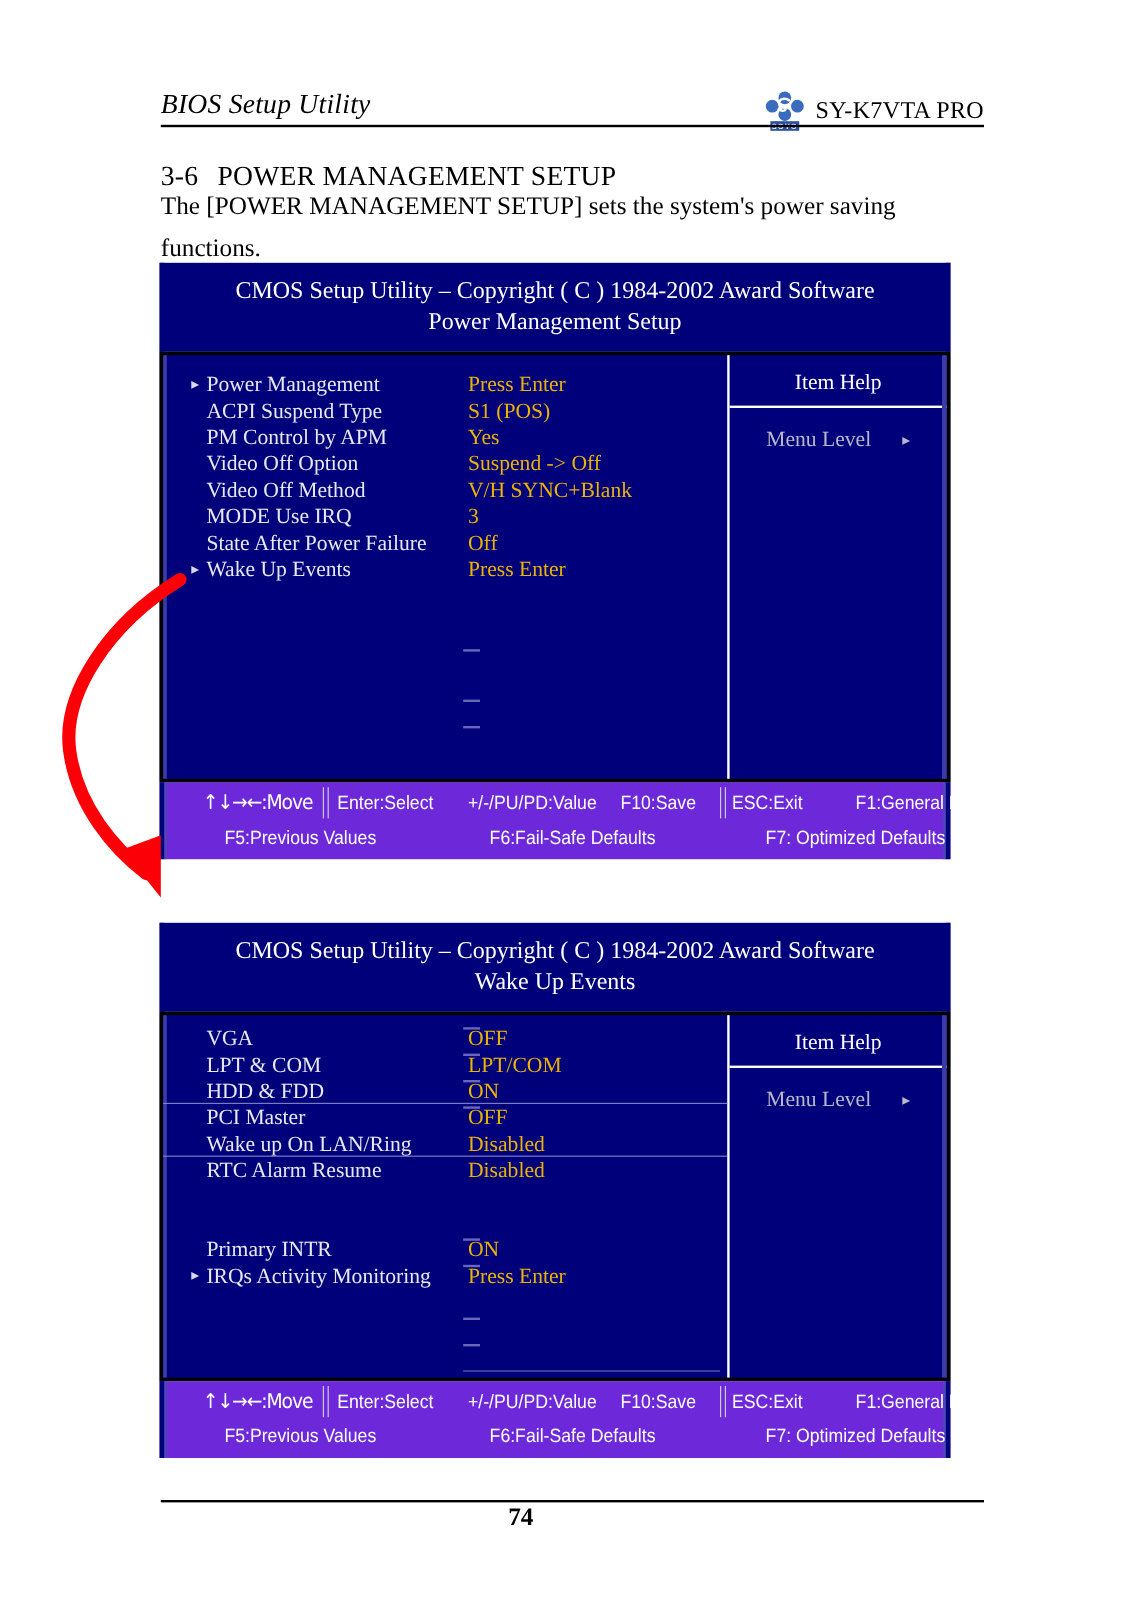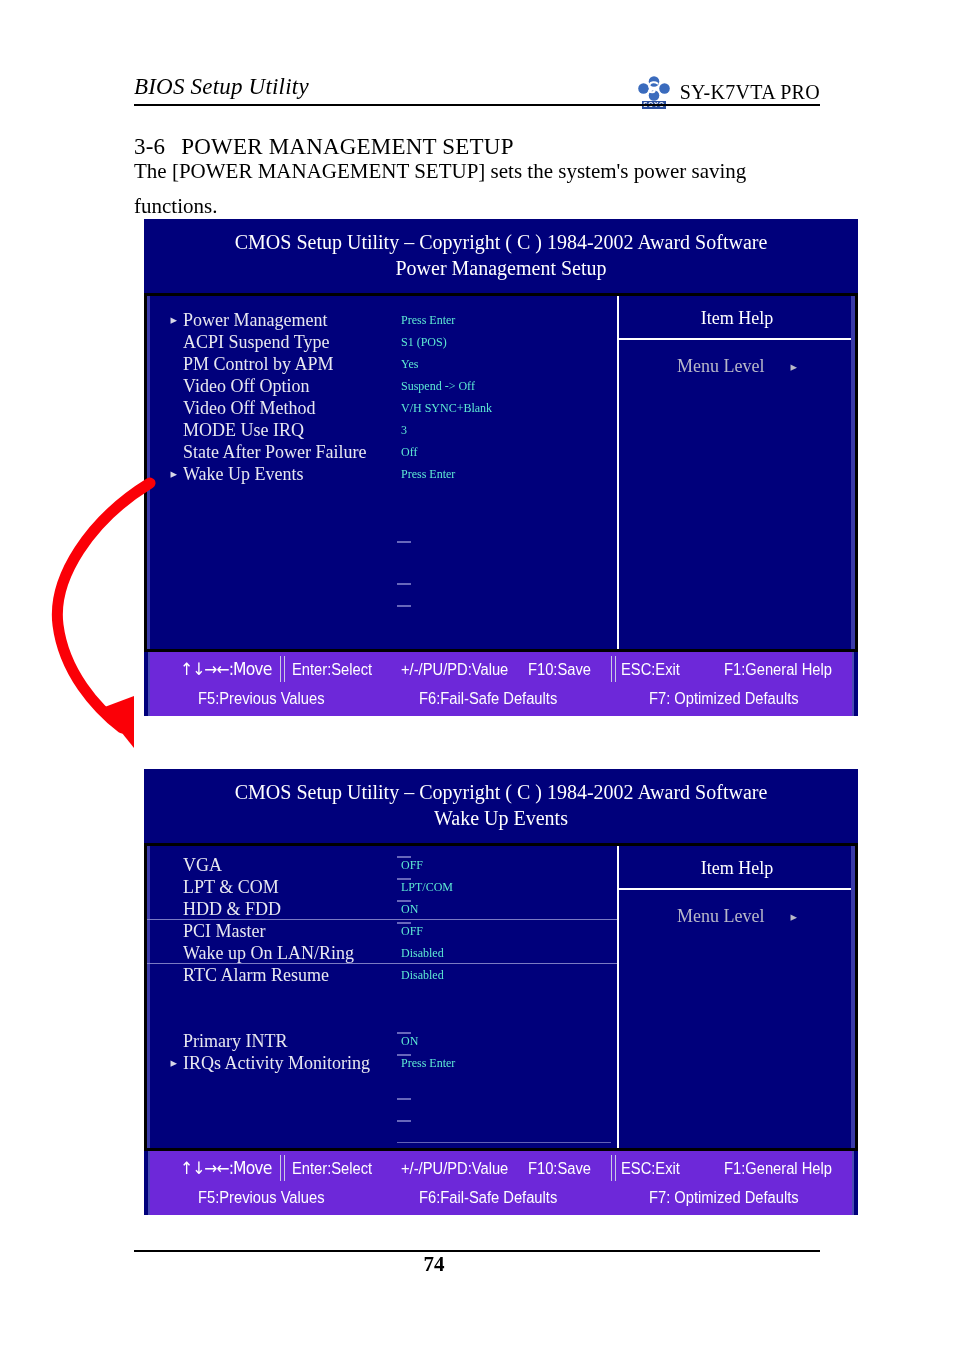--- a/index.html
+++ b/index.html
@@ -78,22 +78,22 @@
     left: 134px;
     top: 154px;
     width: 700px;
     font-size: 21px;
     line-height: 35px;
   }
 
   
   .bios-screen {
     position: absolute;
-    left: 144px;
-    width: 714px;
+    left: 133px;
+    width: 659px;
   }
   #bios-screen-1 { top: 219px; }
   #bios-screen-2 { top: 769px; }
 
   .bios-title {
     background: #00007b;
     color: #ffffff;
     text-align: center;
     font-size: 20px;
     line-height: 26px;
@@ -155,22 +155,22 @@
     line-height: 22px;
   }
   .setting-label {
     width: 218px;
     flex: 0 0 218px;
     color: #e8e8f0;
     font-size: 18px;
     white-space: nowrap;
   }
   .setting-value {
-    color: #5eead4;
-    font-size: 12px;
+    color: #eab308;
+    font-size: 18px;
     white-space: nowrap;
   }
   .setting-row.sep-below::after {
     content: "";
     position: absolute;
     left: 0;
     right: 0;
     bottom: 0;
     height: 1px;
     background: #8f8fd0;

